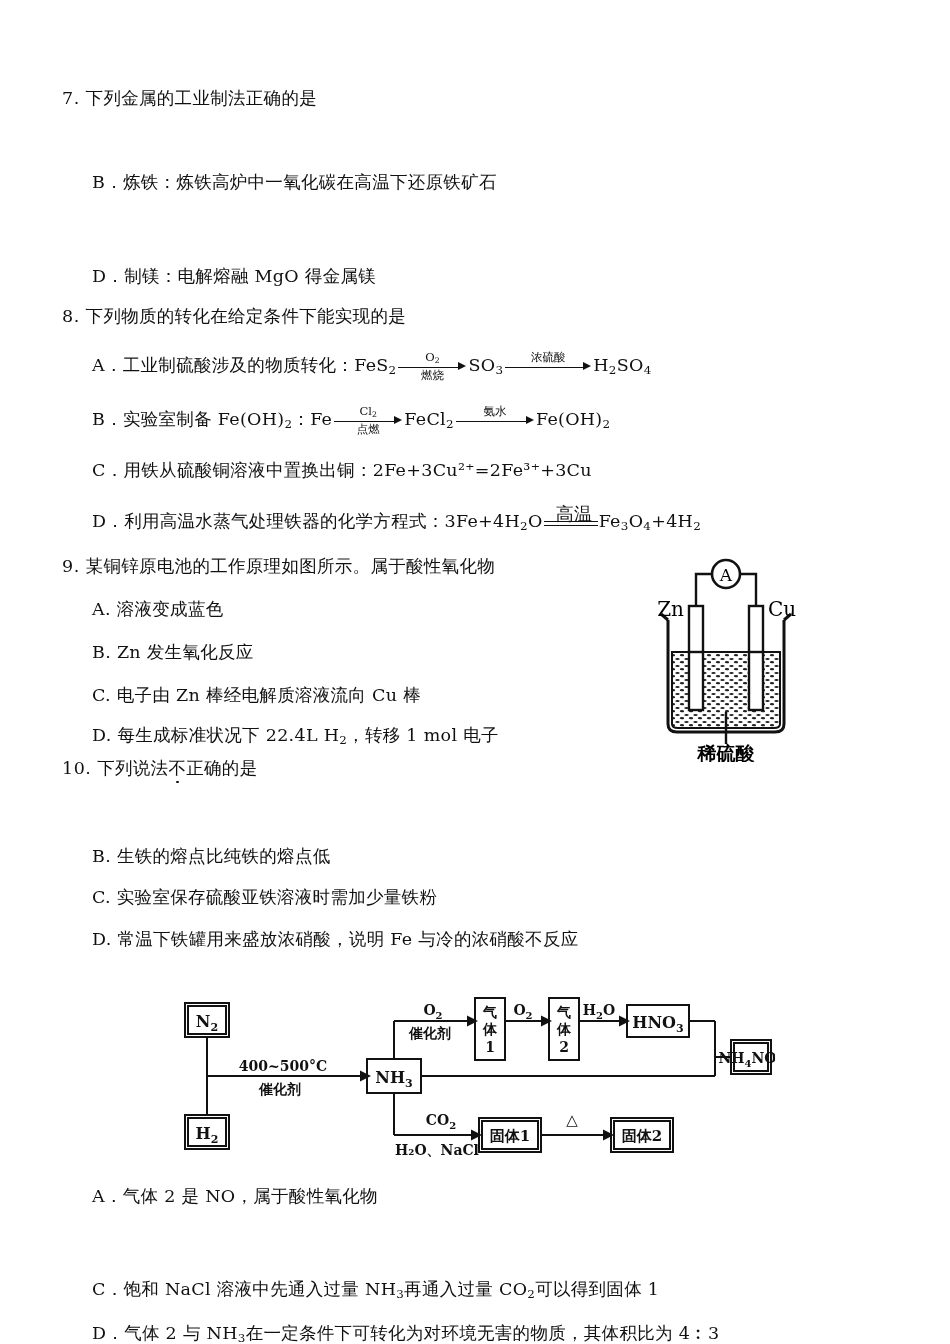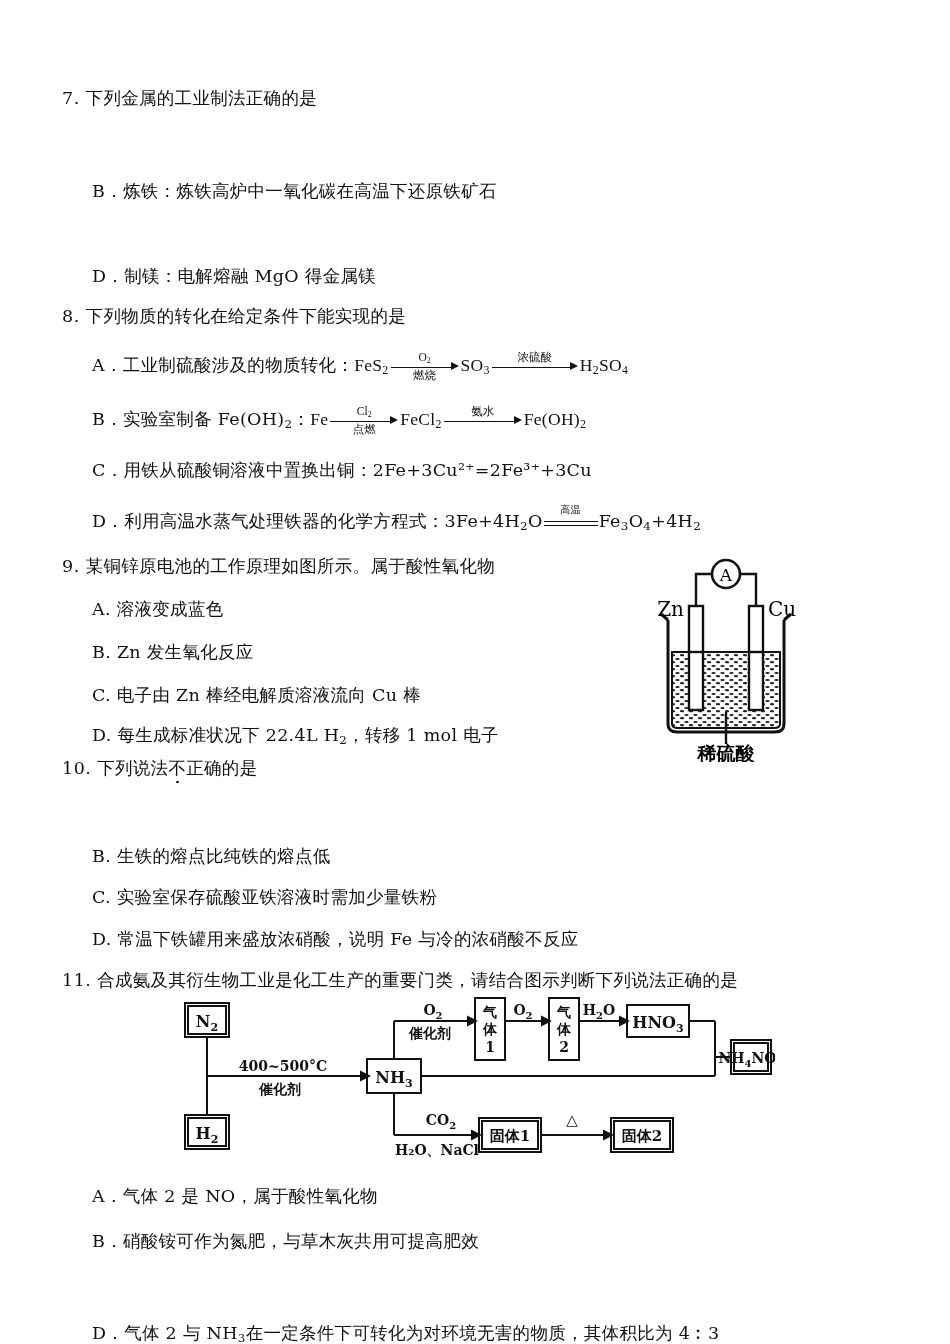--- a/index.html
+++ b/index.html
@@ -57,21 +57,20 @@
     margin-left: -1.2px;
     border-radius: 50%;
     background: #111;
   }
   
   .rxn {
     display: inline-block;
     vertical-align: middle;
     position: relative;
     white-space: nowrap;
-    font-family: Liberation Serif, serif;
   }
   .arrow {
     display: inline-block;
     position: relative;
     vertical-align: middle;
     margin: 0 2px;
     height: 18px;
   }
   .arrow .shaft {
     position: absolute;
@@ -111,23 +110,22 @@
     position: absolute;
     left: 0;
     height: 1.4px;
     background: #111;
     width: 100%;
   }
   .eqarrow .l1 { top: 7px; }
   .eqarrow .l2 { top: 11px; }
   .eqarrow .above {
     position: absolute;
-    left: 0; width: 100%;
-    text-align: center;
-    font-size: 10px;
+    left: 12px; width: 100%;
+    font-size: 18px;
     line-height: 1;
     top: -9px;
   }
   
   #cell-figure {
     position: absolute;
     left: 648px;
     top: 552px;
     width: 240px;
     height: 210px;
@@ -149,21 +147,21 @@
 <body>
 
 <div class="page">
 
   <div class="q stem" style="top:90px">
     <span class="num">7.</span>
     <span>下列金属的工业制法正确的是</span>
   </div>
 
 
-  <div class="q opt" style="top:183px">
+  <div class="q opt" style="top:174px">
     <span>B．</span><span>炼铁：炼铁高炉中一氧化碳在高温下还原铁矿石</span>
   </div>
 
 
   <div class="q opt" style="top:268px">
     <span>D．</span><span>制镁：电解熔融 MgO 得金属镁</span>
   </div>
 
   <div class="q stem" style="top:308px">
     <span class="num">8.</span>
@@ -263,24 +261,20 @@
   <div class="q opt" style="top:889px">
     <span>C.</span>
     <span>实验室保存硫酸亚铁溶液时需加少量铁粉</span>
   </div>
 
   <div class="q opt" style="top:931px">
     <span>D.</span>
     <span>常温下铁罐用来盛放浓硝酸，说明 Fe 与冷的浓硝酸不反应</span>
   </div>
 
-  <div class="q stem" style="top:972px">
-    <span class="num">11.</span>
-    <span>合成氨及其衍生物工业是化工生产的重要门类，请结合图示判断下列说法正确的是</span>
-  </div>
 
   <div id="flow-figure">
     <svg class="fsvg" width="600" height="175" viewBox="0 0 600 175" xmlns="http://www.w3.org/2000/svg">
       <g stroke="#111" fill="none" stroke-width="2">
 
         <rect x="10" y="8" width="44" height="34"></rect>
         <rect x="13" y="11" width="38" height="28"></rect>
 
         <rect x="10" y="120" width="44" height="34"></rect>
         <rect x="13" y="123" width="38" height="28"></rect>
@@ -382,22 +376,22 @@
       </text>
       <text x="262" y="160" font-size="14" font-weight="bold" text-anchor="middle">H₂O、NaCl</text>
       <text x="397" y="130" font-size="15" font-weight="bold" text-anchor="middle">△</text>
     </svg>
   </div>
 
   <div class="q opt" style="top:1188px">
     <span>A．</span><span>气体 2 是 NO，属于酸性氧化物</span>
   </div>
 
-  <div class="q opt" style="top:1233px">
-    <span>B．</span><span>硝酸铵可作为氮肥，与草木灰共用可提高肥效</span>
-  </div>
-
+
+  <div class="q opt" style="top:1281px">
+    <span>C．</span><span>饱和 NaCl 溶液中先通入过量 NH</span><sub>3</sub><span>再通入过量 CO</span><sub>2</sub><span>可以得到固体 1</span>
+  </div>
 
   <div class="q opt" style="top:1325px">
     <span>D．</span><span>气体 2 与 NH</span><sub>3</sub><span>在一定条件下可转化为对环境无害的物质，其体积比为 4︰3</span>
   </div>
 
 </div>
 
 </body></html>

